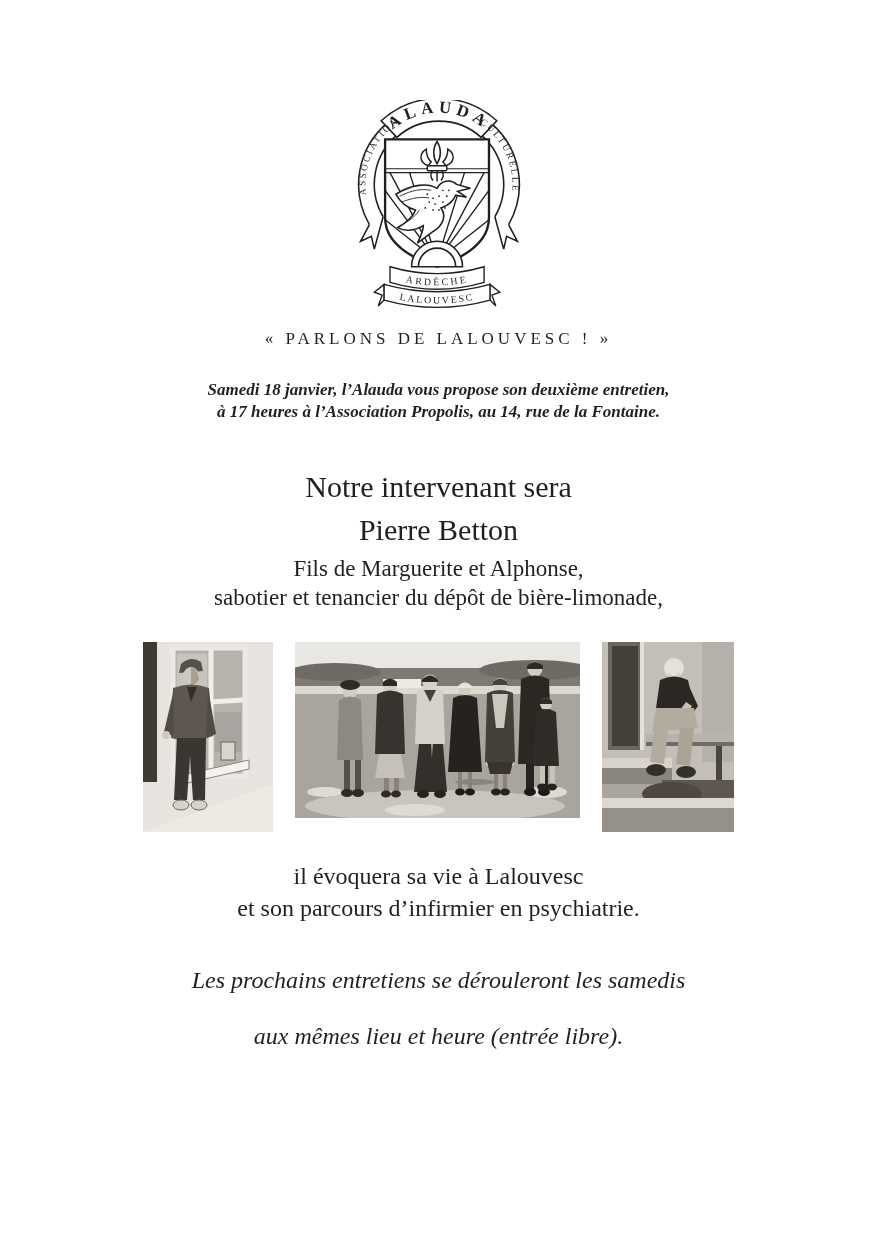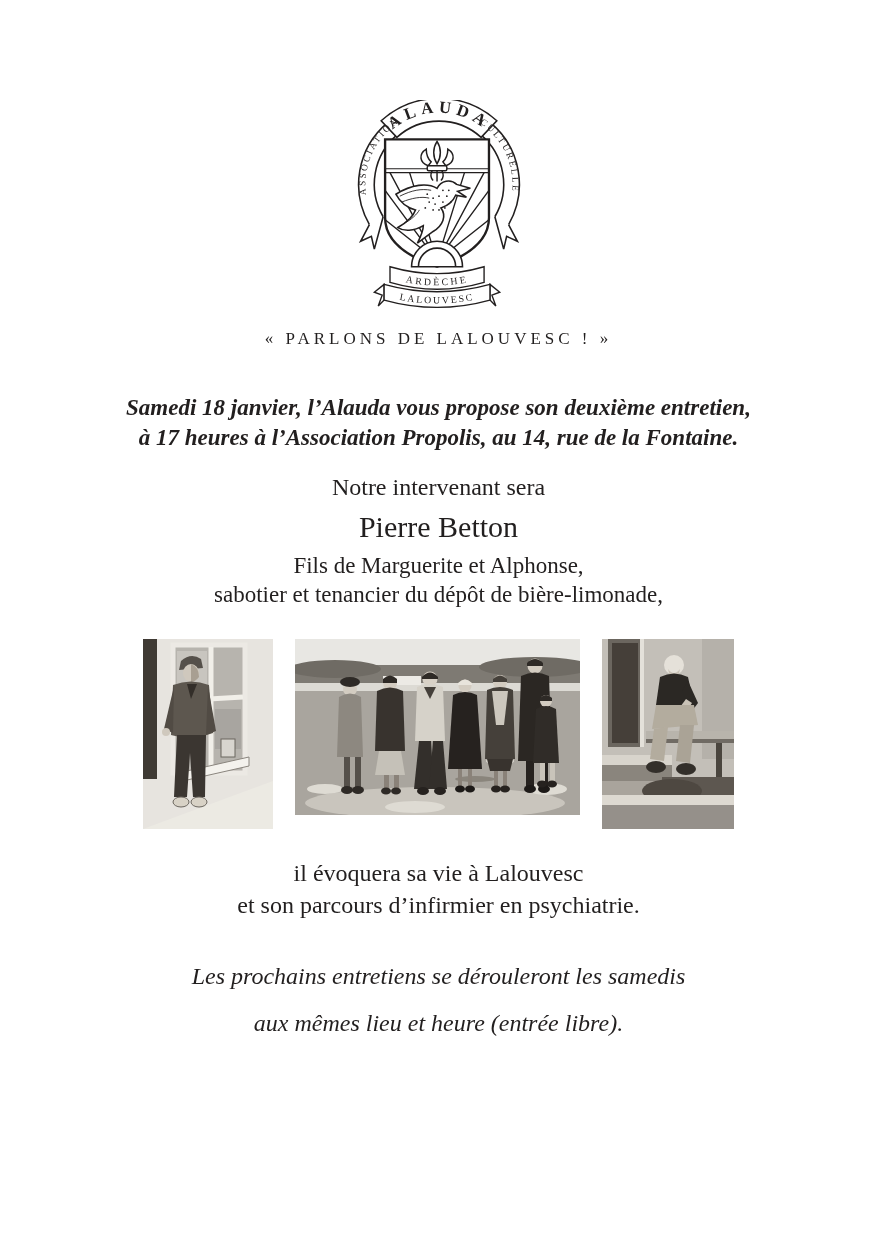--- a/index.html
+++ b/index.html
@@ -8,31 +8,31 @@
   .page {
     width:877px; height:1241px; margin:0 auto; position:relative;
     background:var(--bg); color:var(--ink); text-align:center;
     font-family:"Liberation Serif","DejaVu Serif",serif; overflow:hidden;
   }
   .logo { margin:100px auto 0; width:196px; height:210px; }
   .logo svg { width:100%; height:100%; }
   .logo text { font-family:"Liberation Serif","DejaVu Serif",serif; fill:var(--ink); }
   .title { margin:34px 0 0; font-size:37px; font-weight:400; font-style:italic; letter-spacing:0.5px; }
   .subtitle { margin-top:19px; font-size:17px; letter-spacing:4px;text-align:center; }
-  .announce { margin:44px 0 0; font-size:23px; font-weight:bold; font-style:italic; line-height:1.32;text-align:center; }
-  .intro { margin:20px 0 0; font-size:24px; }
+  .announce { margin:30px 0 0; font-size:17px; font-weight:bold; font-style:italic; line-height:1.32;text-align:center; }
+  .intro { margin:46px 0 0; font-size:30px; }
   .speaker-name { margin:9px 0 0; font-size:30px; font-weight:400; }
   .desc { margin:7px 0 0; font-size:23px; line-height:1.28; }
   .photos { margin-top:29px; display:flex; justify-content:center; align-items:flex-start; gap:22px; }
   .photos figure { margin:0; font-size:0; line-height:0; }
   .topic { margin:29px 0 0; font-size:24px; line-height:1.33; }
   .next { margin:40px 0 0; font-size:24px; font-style:italic;text-align:center; }
   .next .line { margin:0; line-height:1.32; }
   .next .line-first { margin-bottom:9px; }
-  .next .line-last { margin-top:15px; }
+  .next .line-last { margin-top:25px; }
 </style>
 </head>
 <body>
 
 <div class="page">
 
   <div class="logo">
     <svg viewBox="0 0 200 214">
       <g fill="none" stroke="#221f1f" stroke-width="1.6">
 

